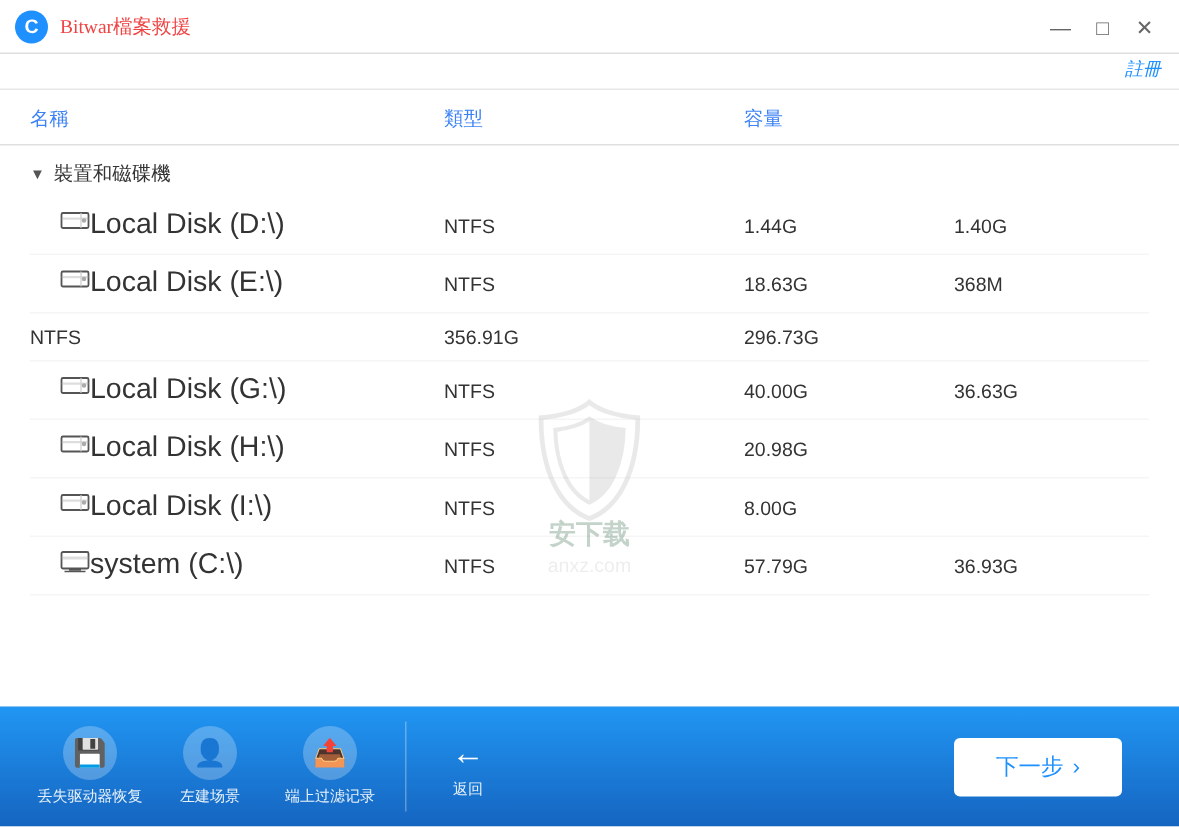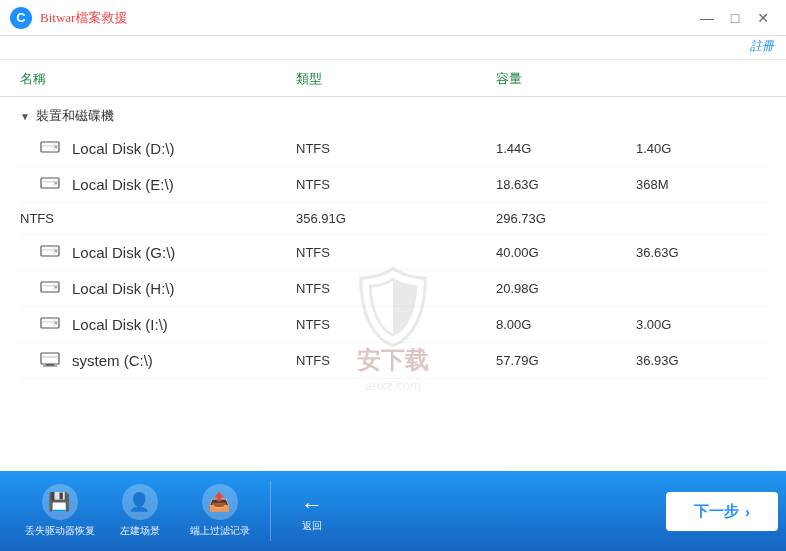--- a/index.html
+++ b/index.html
@@ -88,21 +88,21 @@
     
     .table-header {
       display: grid;
       grid-template-columns: 1fr 200px 140px 130px;
       padding: 10px 20px 8px;
       border-bottom: 1px solid #e0e0e0;
       flex-shrink: 0;
     }
     .table-header-cell {
       font-size: 13px;
-      color: #15803d;
+      color: #3b82f6;
       font-weight: 500;
     }
 
     
     .table-body {
       flex: 1;
       overflow-y: auto;
       padding: 0 20px;
     }
 
@@ -127,23 +127,23 @@
       grid-template-columns: 1fr 200px 140px 130px;
       padding: 8px 0;
       align-items: center;
       border-bottom: 1px solid #f5f5f5;
       cursor: pointer;
     }
 
     .disk-name-cell {
       display: flex;
       align-items: center;
-      gap: 12px;
+      gap: 0;
       padding-left: 20px;
-      font-size: 15px;
+      font-size: 19px;
       color: #333;
     }
     .disk-icon {
       width: 20px;
       height: 16px;
       flex-shrink: 0;
     }
     .disk-cell {
       font-size: 13px;
       color: #333;
@@ -159,22 +159,22 @@
       pointer-events: none;
       text-align: center;
       z-index: 10;
     }
     .watermark-shield {
       font-size: 80px;
       color: #aaa;
       display: block;
     }
     .watermark-text {
-      font-size: 24px;
-      color: #7f1d1d;
+      font-size: 18px;
+      color: #14532d;
       font-weight: bold;
       display: block;
       margin-top: -10px;
     }
     .watermark-sub {
       font-size: 13px;
       color: #bbb;
     }
 
     
@@ -238,28 +238,28 @@
       padding: 0 20px;
       gap: 4px;
     }
     .back-arrow {
       font-size: 22px;
       color: white;
     }
 
     .bottom-next-btn {
       position: absolute;
-      right: 8px;
+      right: 38px;
       background: white;
       color: #1e90ff;
       border: none;
       border-radius: 4px;
       padding: 10px 28px;
       font-size: 15px;
-      font-weight: 700;
+      font-weight: 400;
       cursor: pointer;
       display: flex;
       align-items: center;
       gap: 6px;
     }
   </style>
 </head>
 <body>
 
 <div class="title-bar">
@@ -357,21 +357,20 @@
         <span><svg class="disk-icon" viewBox="0 0 20 16" fill="none" xmlns="http://www.w3.org/2000/svg">
            <rect x="1" y="3" width="18" height="10" rx="1" stroke="#555" stroke-width="1.2" fill="white"></rect>
            <rect x="1" y="6" width="18" height="1.5" fill="#aaa" opacity="0.4"></rect>
            <line x1="14" y1="3" x2="14" y2="13" stroke="#ccc" stroke-width="0.8"></line>
            <circle cx="16" cy="8" r="1.5" fill="#aaa"></circle>
          </svg></span>
         <span>Local Disk (I:\)</span>
       </div>
       <div class="disk-cell">NTFS</div>
       <div class="disk-cell">8.00G</div>
-      <div class="disk-cell">3.00G</div>
     </div>
         <div class="disk-row">
       <div class="disk-name-cell">
         <span><svg class="disk-icon" viewBox="0 0 20 16" fill="none" xmlns="http://www.w3.org/2000/svg">
            <rect x="1" y="2" width="18" height="11" rx="1" stroke="#555" stroke-width="1.2" fill="white"></rect>
            <rect x="1" y="5" width="18" height="2" fill="#aaa" opacity="0.4"></rect>
            <rect x="6" y="13" width="8" height="1.5" fill="#555"></rect>
            <rect x="3" y="14.5" width="14" height="1" fill="#555"></rect>
          </svg></span>
         <span>system (C:\)</span>

